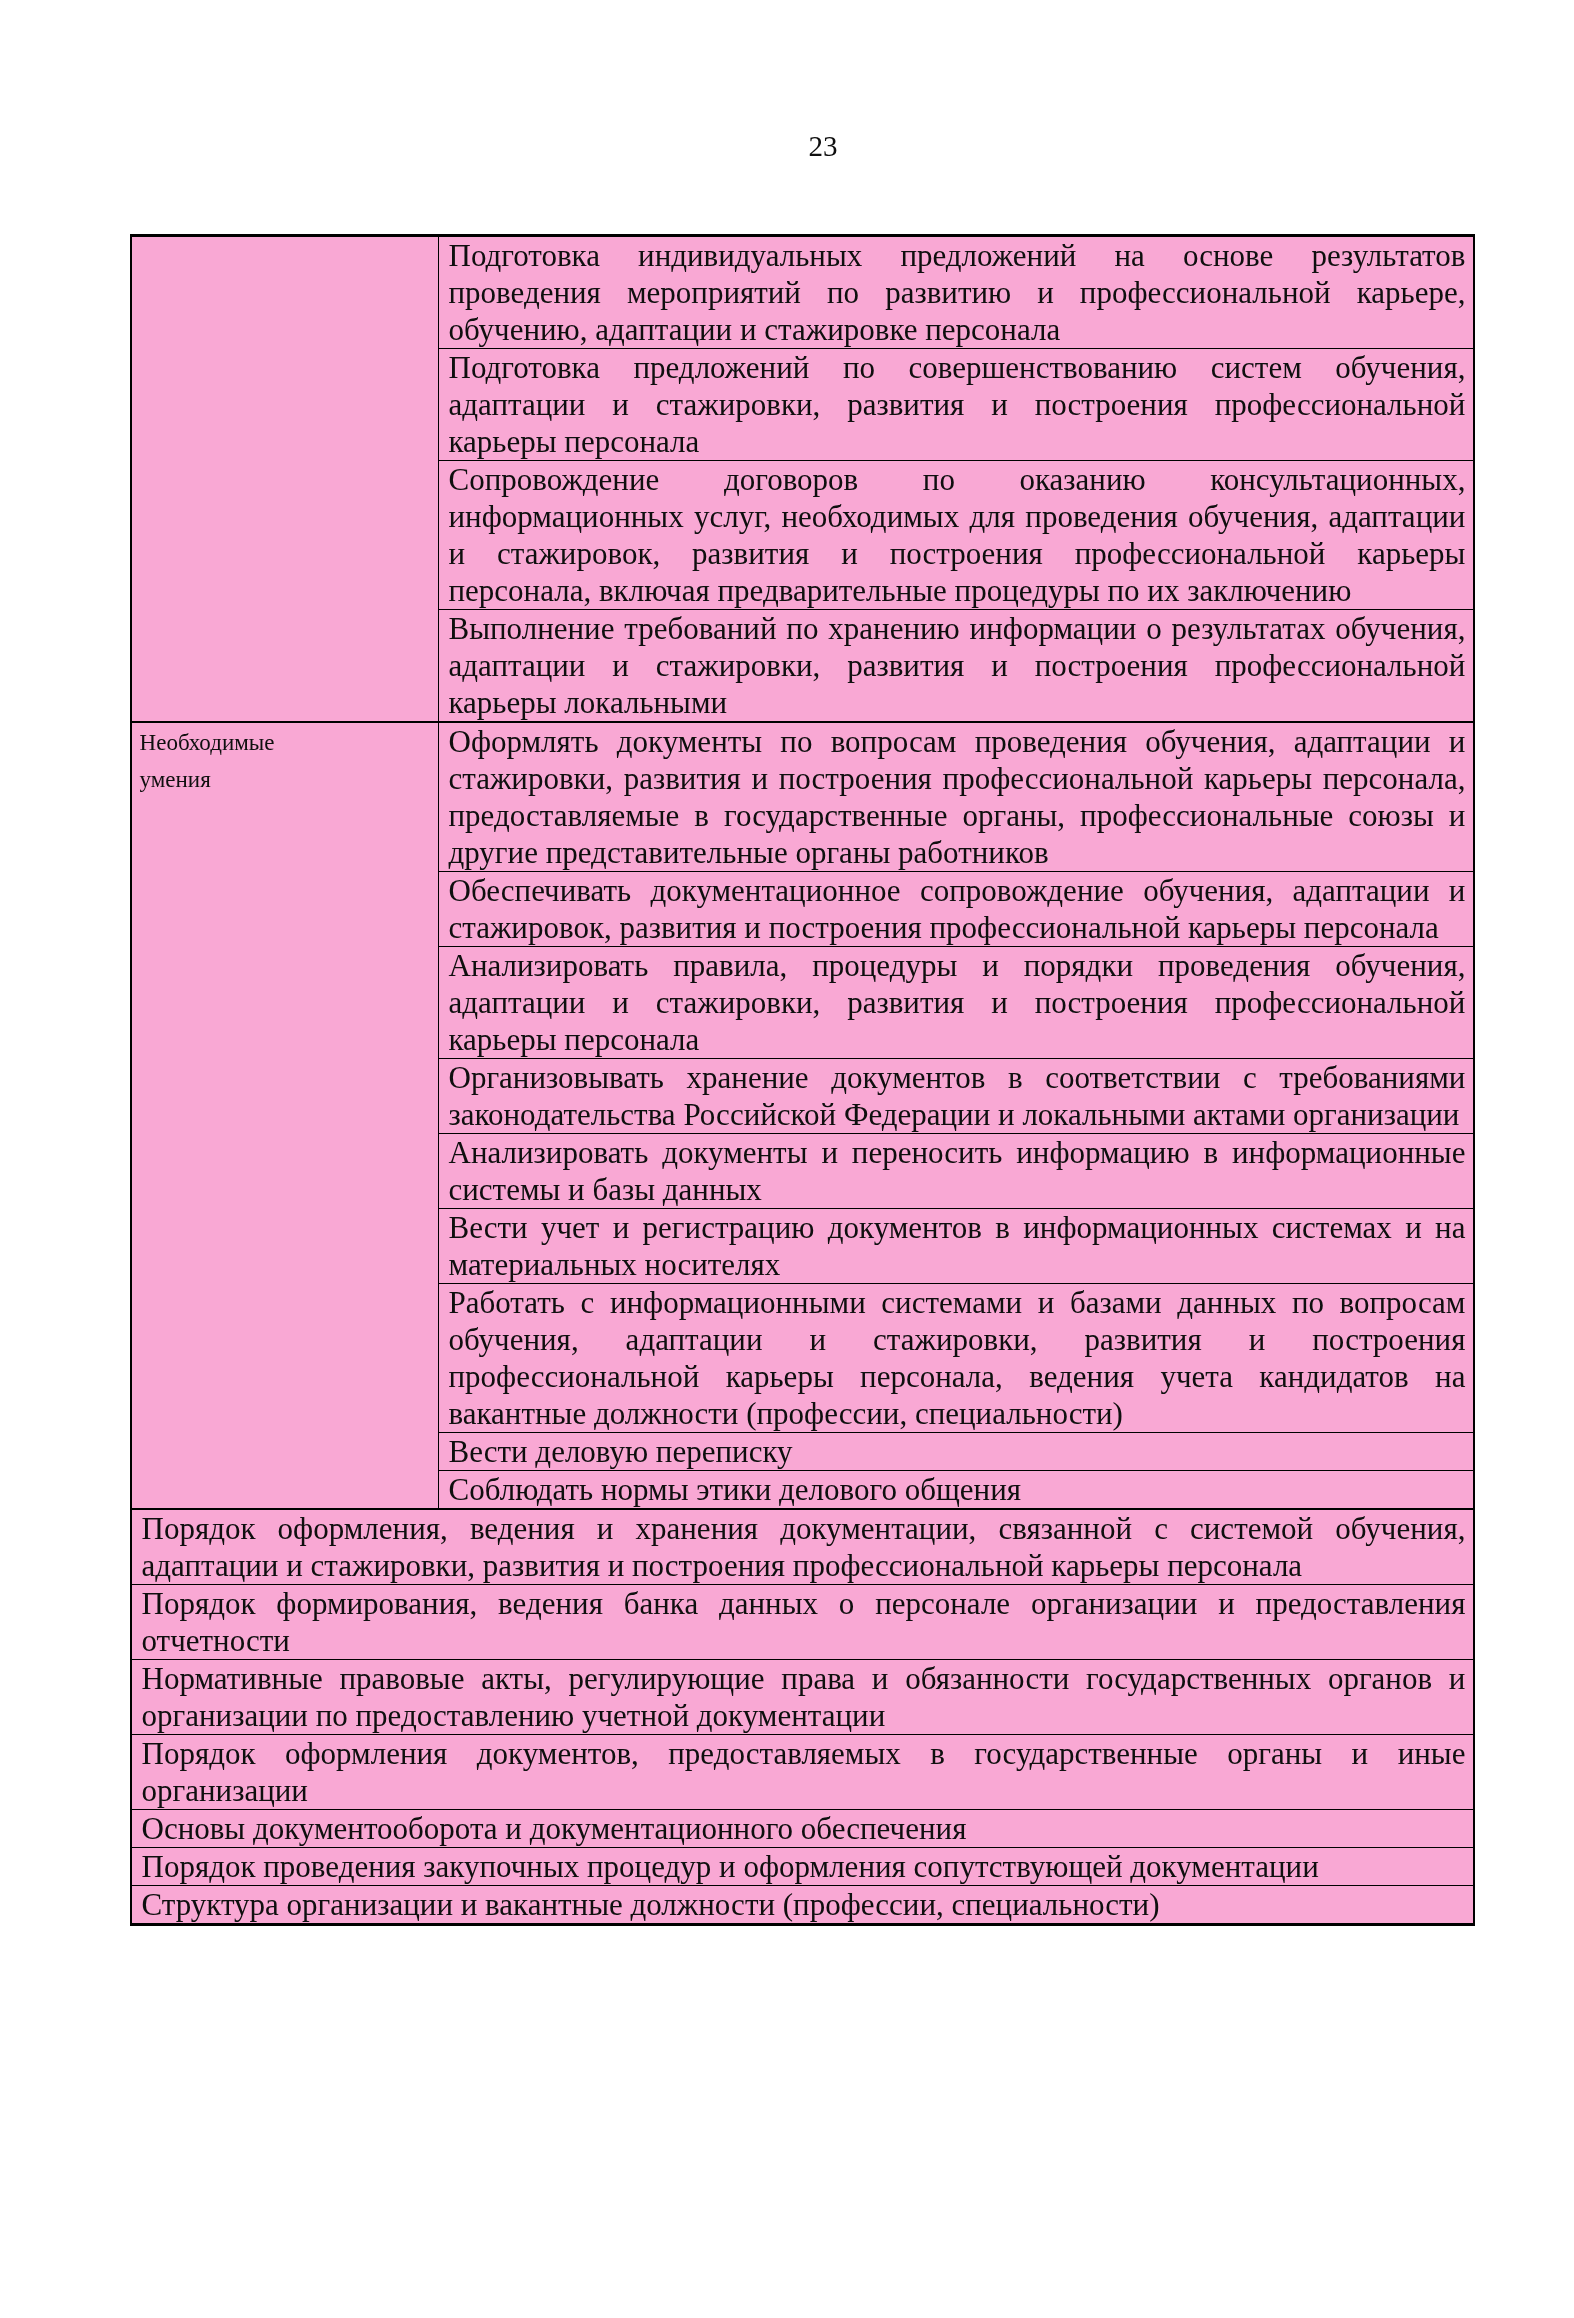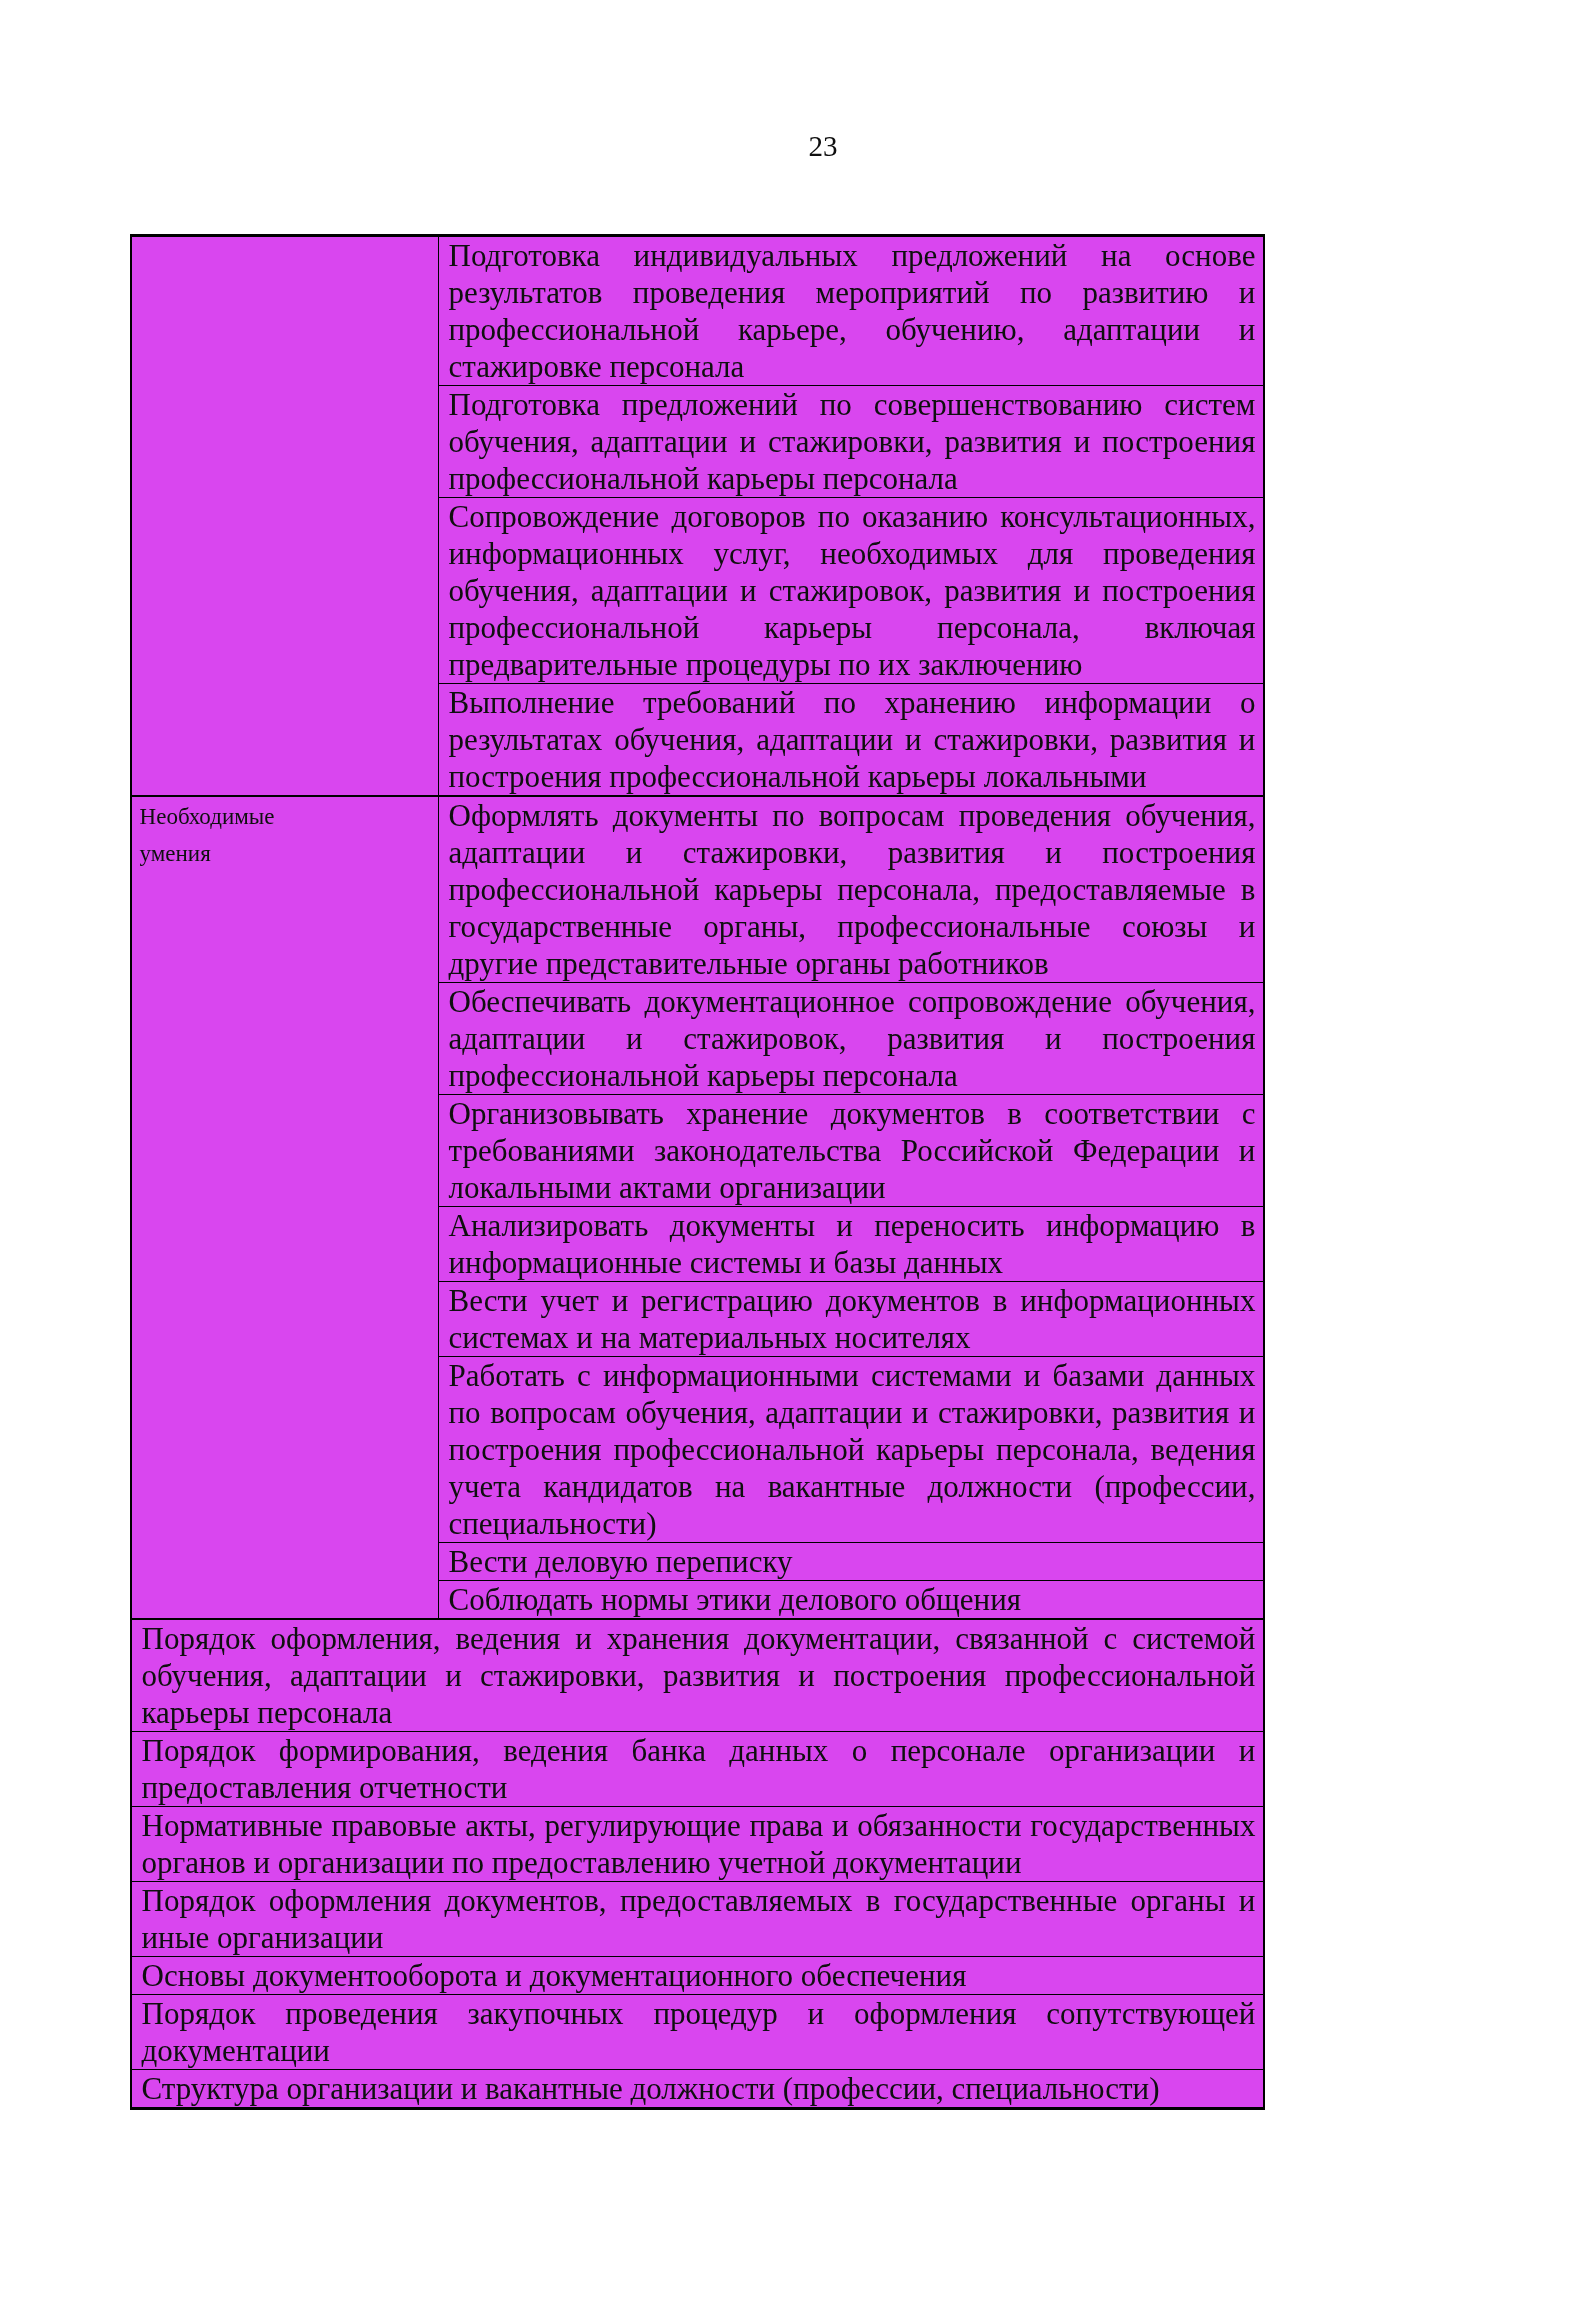--- a/index.html
+++ b/index.html
@@ -18,26 +18,26 @@
     left: 36px;
     width: 1574px;
     text-align: center;
     font-size: 29px;
     line-height: 32px;
   }
   .doc-table {
     position: absolute;
     left: 130px;
     top: 234px;
-    width: 1135px;
+    width: 1345px;
     box-sizing: border-box;
     border: 2.5px solid #000;
     border-top-width: 3.2px;
     border-bottom-width: 3.2px;
-    background: #d946ef;
+    background: #f9a8d4;
   }
   .section { display: flex; align-items: stretch; }
   .section + .section { border-top: 2.5px solid #000; }
   .label-cell {
     flex: 0 0 307px;
     box-sizing: border-box;
     border-right: 1.9px solid #000;
     padding: 1.3px 6.4px 0 7.6px;
     font-size: 23px;
     line-height: 37px;
@@ -69,20 +69,21 @@
         <div class="item">Сопровождение договоров по оказанию консультационных, информационных услуг, необходимых для проведения обучения, адаптации и стажировок, развития и построения профессиональной карьеры персонала, включая предварительные процедуры по их заключению</div>
         <div class="item">Выполнение требований по хранению информации о результатах обучения, адаптации и стажировки, развития и построения профессиональной карьеры локальными</div>
       </div>
     </div>
 
     <div class="section sec-umeniya">
       <div class="label-cell">Необходимые умения</div>
       <div class="items-cell">
         <div class="item">Оформлять документы по вопросам проведения обучения, адаптации и стажировки, развития и построения профессиональной карьеры персонала, предоставляемые в государственные органы, профессиональные союзы и другие представительные органы работников</div>
         <div class="item">Обеспечивать документационное сопровождение обучения, адаптации и стажировок, развития и построения профессиональной карьеры персонала</div>
+        <div class="item">Анализировать правила, процедуры и порядки проведения обучения, адаптации и стажировки, развития и построения профессиональной карьеры персонала</div>
         <div class="item">Организовывать хранение документов в соответствии с требованиями законодательства Российской Федерации и локальными актами организации</div>
         <div class="item">Анализировать документы и переносить информацию в информационные системы и базы данных</div>
         <div class="item">Вести учет и регистрацию документов в информационных системах и на материальных носителях</div>
         <div class="item">Работать с информационными системами и базами данных по вопросам обучения, адаптации и стажировки, развития и построения профессиональной карьеры персонала, ведения учета кандидатов на вакантные должности (профессии, специальности)</div>
         <div class="item">Вести деловую переписку</div>
         <div class="item">Соблюдать нормы этики делового общения</div>
       </div>
     </div>
 
     <div class="section">

